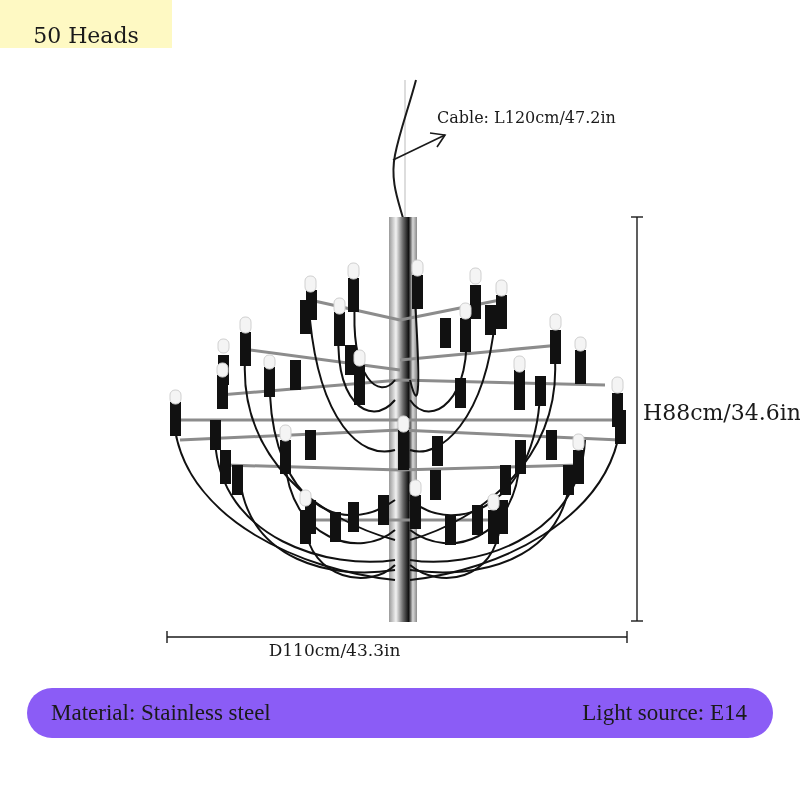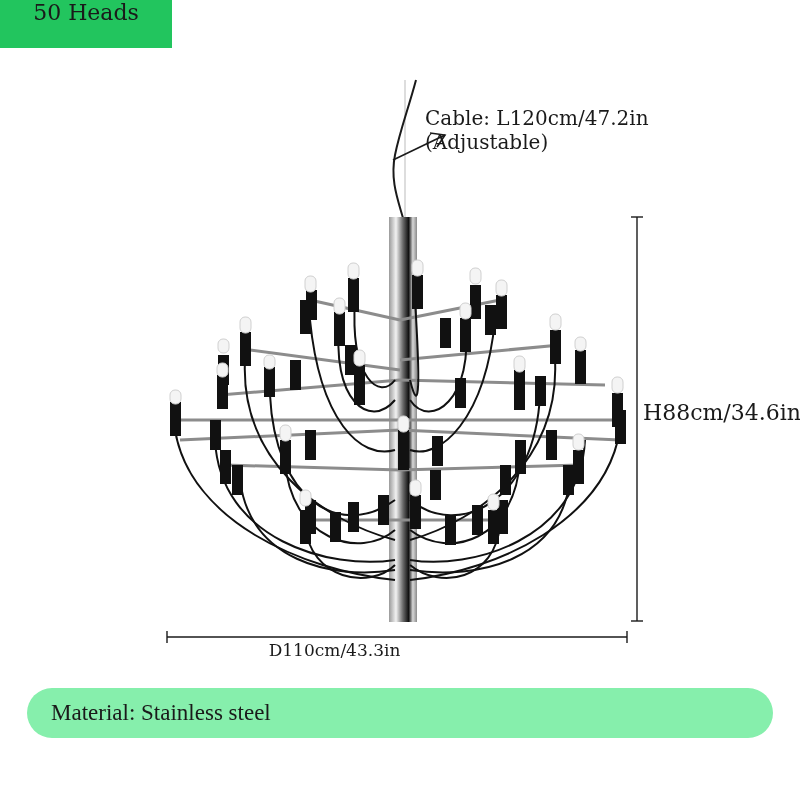--- a/index.html
+++ b/index.html
@@ -1,25 +1,25 @@
 <!DOCTYPE html>
 <html><head>
 <meta charset="utf-8">
 <style>
   html, body { margin: 0; padding: 0; }
   body { width: 800px; height: 800px; background: #ffffff; position: relative; overflow: hidden;
          font-family: "DejaVu Serif", "Liberation Serif", serif; color: #1a1a1a; }
-  .badge { position: absolute; left: 0; top: 0; width: 172px; height: 48px; background: #22c55e;
-           display: flex; align-items: flex-start; justify-content: center; font-size: 22px; color: #1a1a1a; }
-  .cable-label { position: absolute; left: 425px; top: 106px; font-size: 20px; line-height: 24px; white-space: nowrap; }
+  .badge { position: absolute; left: 0; top: 0; width: 172px; height: 48px; background: #fef9c3;
+           display: flex; align-items: flex-end; justify-content: center; font-size: 22px; color: #1a1a1a; }
+  .cable-label { position: absolute; left: 437px; top: 106px; font-size: 16px; line-height: 24px; white-space: nowrap; }
   .h-label { position: absolute; left: 643px; top: 400px; font-size: 22px; white-space: nowrap; }
   .d-label { position: absolute; left: 0; width: 673px; top: 640px; text-align: center; font-size: 17px; }
   .d-label span { display: inline-block; margin-left: -4px; }
   .spec-bar { position: absolute; left: 27px; top: 688px; width: 746px; height: 50px; border-radius: 25px;
-              background: #86efac; display: flex; align-items: center; justify-content: space-between;
+              background: #8b5cf6; display: flex; align-items: center; justify-content: space-between;
               padding: 0 26px 0 24px; box-sizing: border-box; font-family: "Liberation Serif", serif; font-size: 23px; }
   svg.art { position: absolute; left: 0; top: 0; }
 </style>
 </head>
 <body>
 
 <div class="badge">
   <span>50 Heads</span>
 </div>
 
@@ -170,24 +170,24 @@
 
   <g stroke="#1a1a1a" stroke-width="1.4">
     <line x1="167" y1="637" x2="627" y2="637"></line>
     <line x1="167" y1="631" x2="167" y2="643"></line>
     <line x1="627" y1="631" x2="627" y2="643"></line>
   </g>
 </svg>
 
 <div class="cable-label">
   <div>Cable: L120cm/47.2in</div>
-  <div>(Adjustable)</div>
 </div>
 
 <div class="h-label">H88cm/34.6in</div>
 
 <div class="d-label">
   <span>D110cm/43.3in</span>
 </div>
 
 <div class="spec-bar">
   <span>Material: Stainless steel</span>
+  <span>Light source: E14</span>
 </div>
 
 </body></html>

